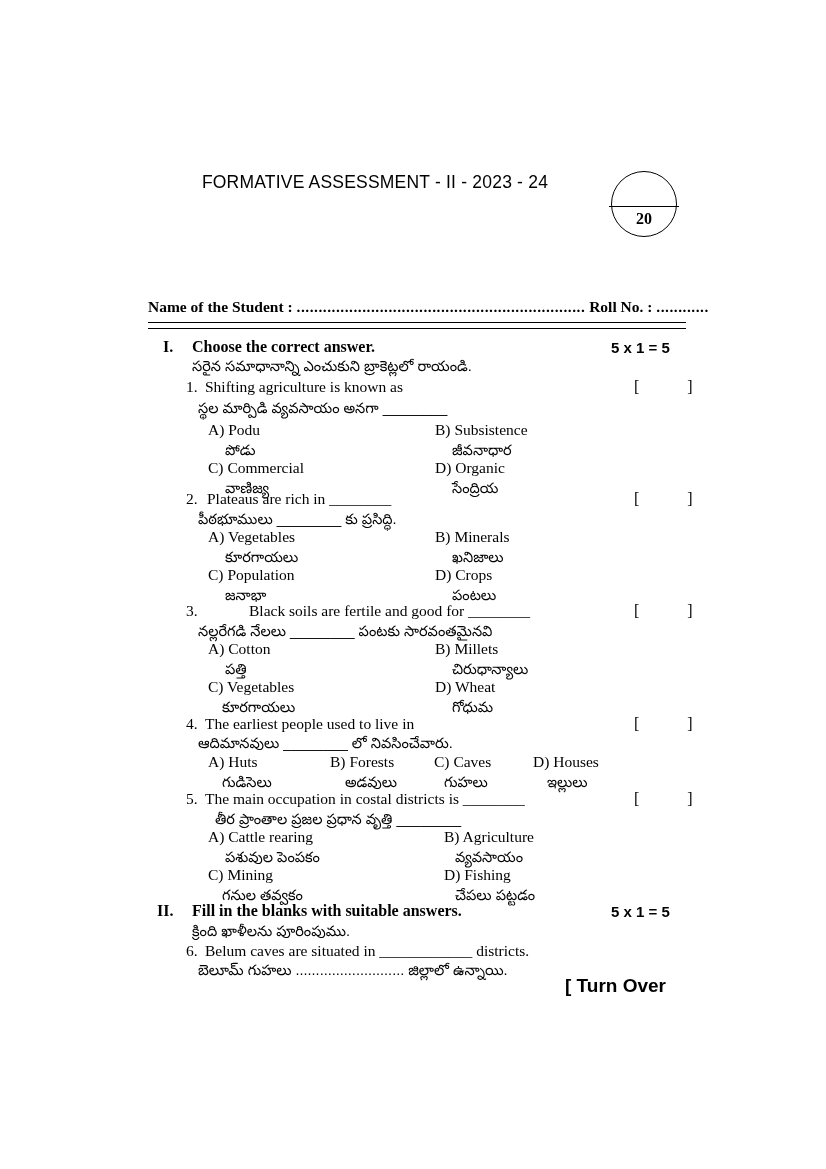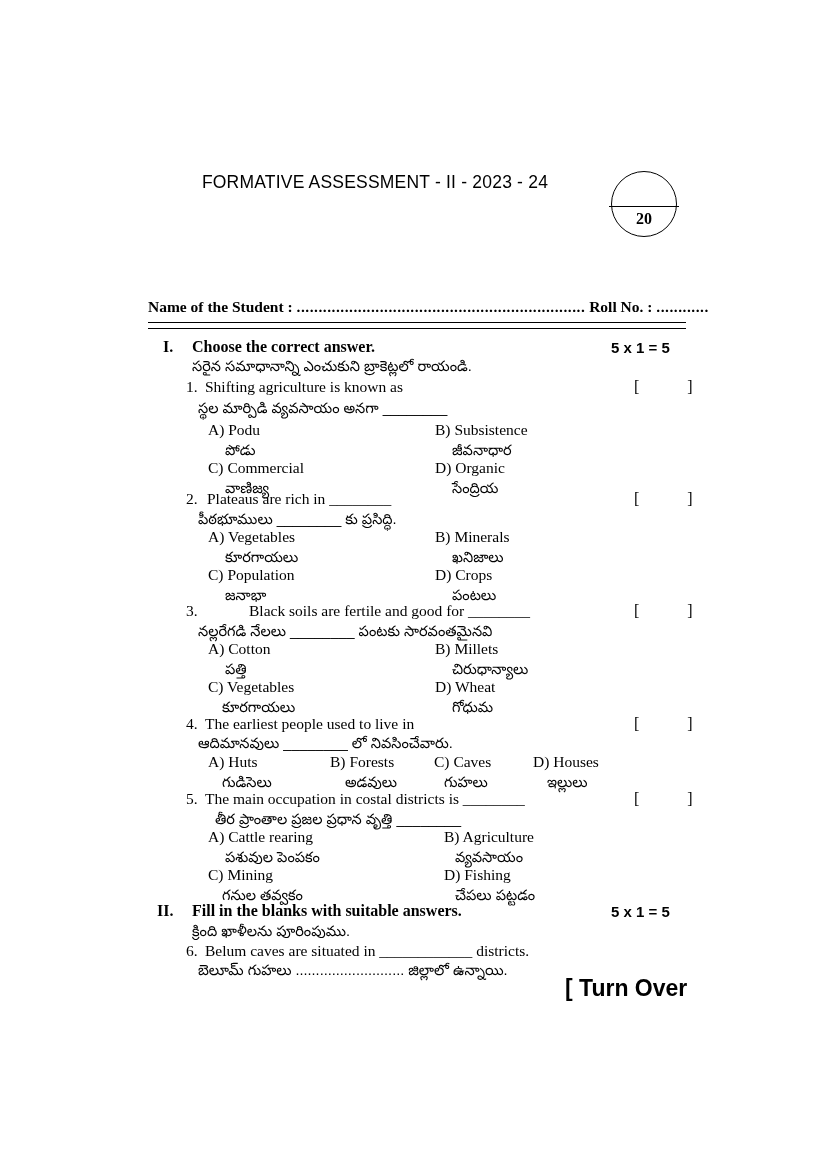--- a/index.html
+++ b/index.html
@@ -184,21 +184,21 @@
     font-family: "Liberation Sans", sans-serif;
     white-space: nowrap;
   }
 
   .turnover {
     position: absolute;
     left: 565px;
     top: 975px;
     font-family: "Liberation Sans", sans-serif;
     font-weight: bold;
-    font-size: 23px;
+    font-size: 19px;
     white-space: nowrap;
   }
 </style>
 </head>
 <body>
 
 <div class="page">
 
   <div class="hdr-title">FORMATIVE ASSESSMENT - II - 2023 - 24</div>
 

